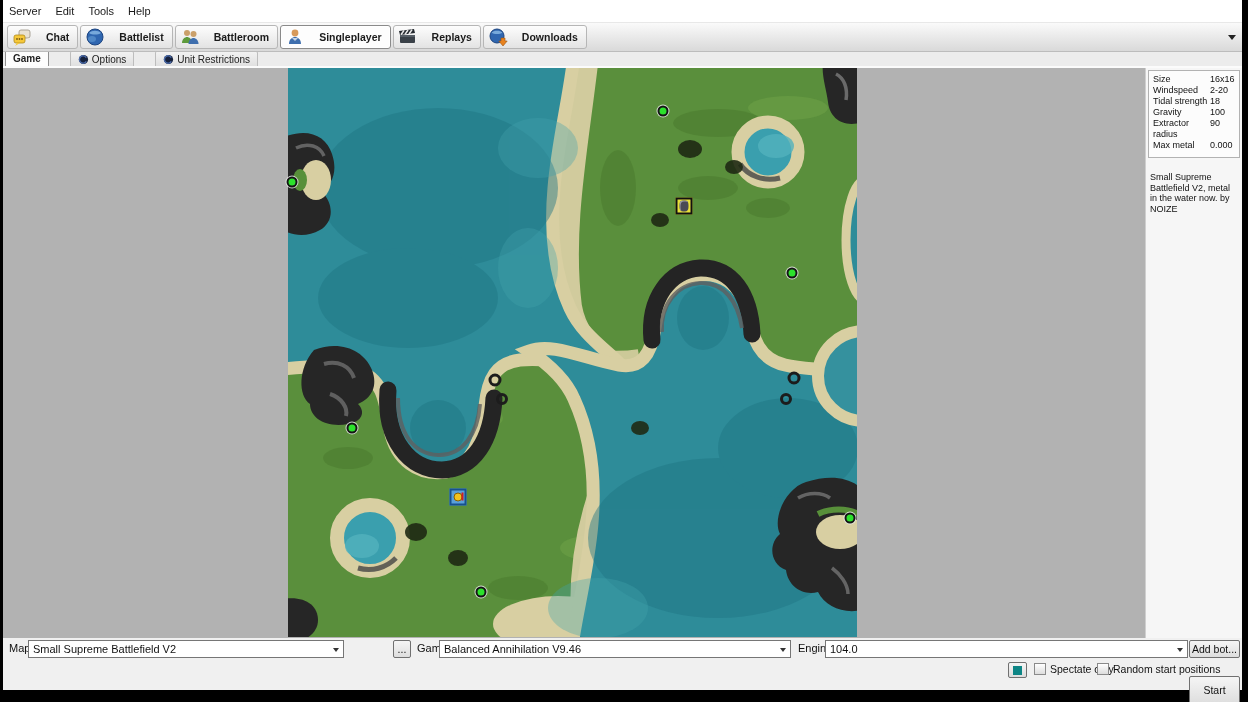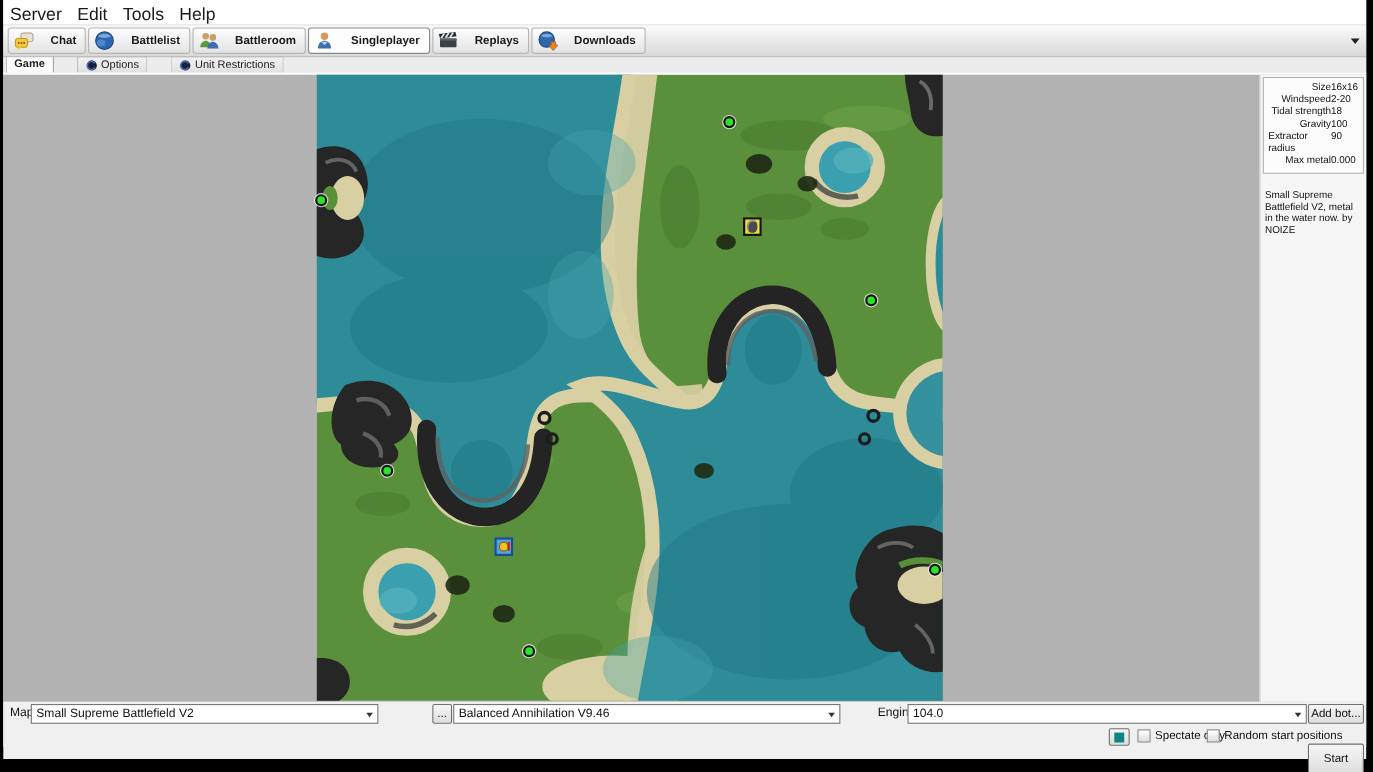--- a/index.html
+++ b/index.html
@@ -2,21 +2,21 @@
 <html><head>
 <meta charset="utf-8">
 <style>
   * { margin:0; padding:0; box-sizing:border-box; }
   html,body { width:1248px; height:702px; background:#000; overflow:hidden;
               font-family:"Liberation Sans", sans-serif; }
   #window { position:absolute; left:3px; top:0; width:1239px; height:690px;
             background:#f0f0f0; }
 
   
-  .menubar { height:22px; background:#ffffff; padding:5px 24px 0 6px; font-size:16px; color:#1a1a1a; }
+  .menubar { height:22px; background:#ffffff; padding:5px 24px 0 6px; font-size:11px; color:#1a1a1a; }
   .menu-item { margin-right:14px; cursor:default; }
 
   
   .toolbar { position:relative; height:30px; background:linear-gradient(#fafafa,#d9d9d9);
              border-top:1px solid #e8e8e8; border-bottom:1px solid #bcbcbc;
              display:flex; align-items:center; padding:0 4px; }
   .tool-tab { display:flex; align-items:center; gap:14px; height:24px; padding:0 8px 0 4px;
               margin-right:2px; border:1px solid #b6b6b6; border-radius:3px;
               background:linear-gradient(#fdfdfd,#e3e3e3); font-size:10.5px; font-weight:bold;
               color:#1a1a1a; cursor:default; }
@@ -56,21 +56,21 @@
   .unit-marker.blue .glyph { width:9px; height:9px; border-radius:50%; background:#f2c31c;
                              border:1px solid #8a6000; position:relative; }
   .unit-marker.blue .glyph::after { content:""; position:absolute; right:-2px; top:-1px;
                              width:2px; height:8px; background:#d12020; }
 
   
   .side-panel { position:absolute; right:0; top:0; width:97px; height:570px;
                 background:#f6f6f6; border-left:1px solid #cfcfcf; }
   .info-box { margin:2px 2px 0 2px; border:1px solid #b2b2b2; background:#fcfcfc;
               padding:3px 3px 6px 4px; }
-  .info-row { display:flex; justify-content:flex-end; font-size:9px; color:#111;
+  .info-row { display:flex; justify-content:space-between; font-size:9px; color:#111;
               line-height:11px; }
   .info-row .val { text-align:left; min-width:26px; }
   .map-desc { margin:14px 3px 0 4px; font-size:9px; line-height:10.5px; color:#111; }
 
   
   .ctrlrow1 { position:relative; height:22px; background:#f0f0f0; }
   .ctrlrow2 { position:relative; height:19px; background:#f0f0f0; }
   .lbl { position:absolute; font-size:11px; color:#111; top:4px; }
   .combo { position:absolute; top:2px; height:18px; background:#fff; border:1px solid #767676;
            font-size:11px; color:#111; display:flex; align-items:center; padding-left:4px;
@@ -322,21 +322,21 @@
   <div class="ctrlrow1">
     <span class="lbl" style="left:6px">Map:</span>
     <div class="combo" style="left:25px; width:316px">
       <span>Small Supreme Battlefield V2</span>
       <span class="arrow"></span>
     </div>
     <div class="btn" style="left:390px; width:18px">
       <span>...</span>
     </div>
     <span class="lbl" style="left:414px">Game:</span>
-    <div class="combo" style="left:409px; width:352px">
+    <div class="combo" style="left:436px; width:352px">
       <span>Balanced Annihilation V9.46</span>
       <span class="arrow"></span>
     </div>
     <span class="lbl" style="left:795px">Engine:</span>
     <div class="combo" style="left:822px; width:363px">
       <span>104.0</span>
       <span class="arrow"></span>
     </div>
     <div class="btn" style="left:1186px; width:51px">
       <span>Add bot...</span>

